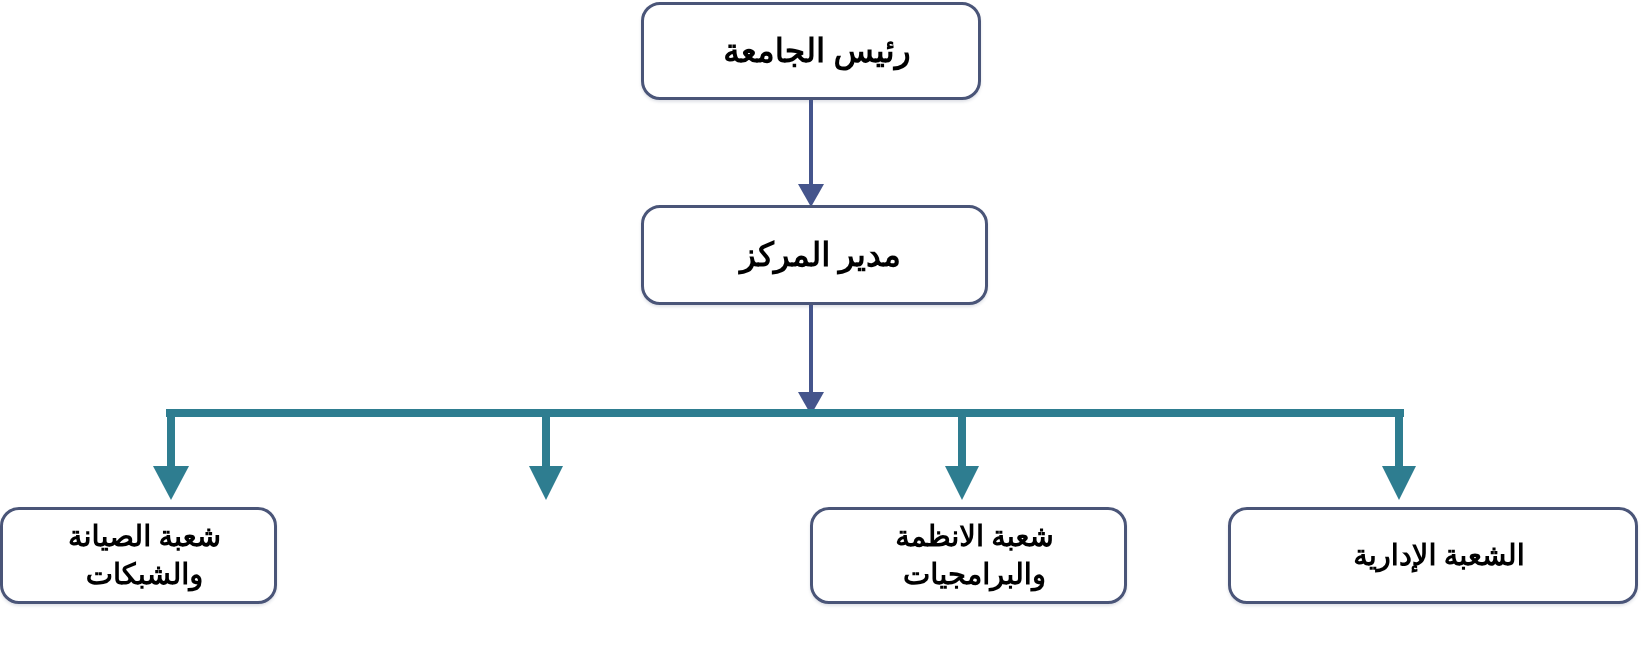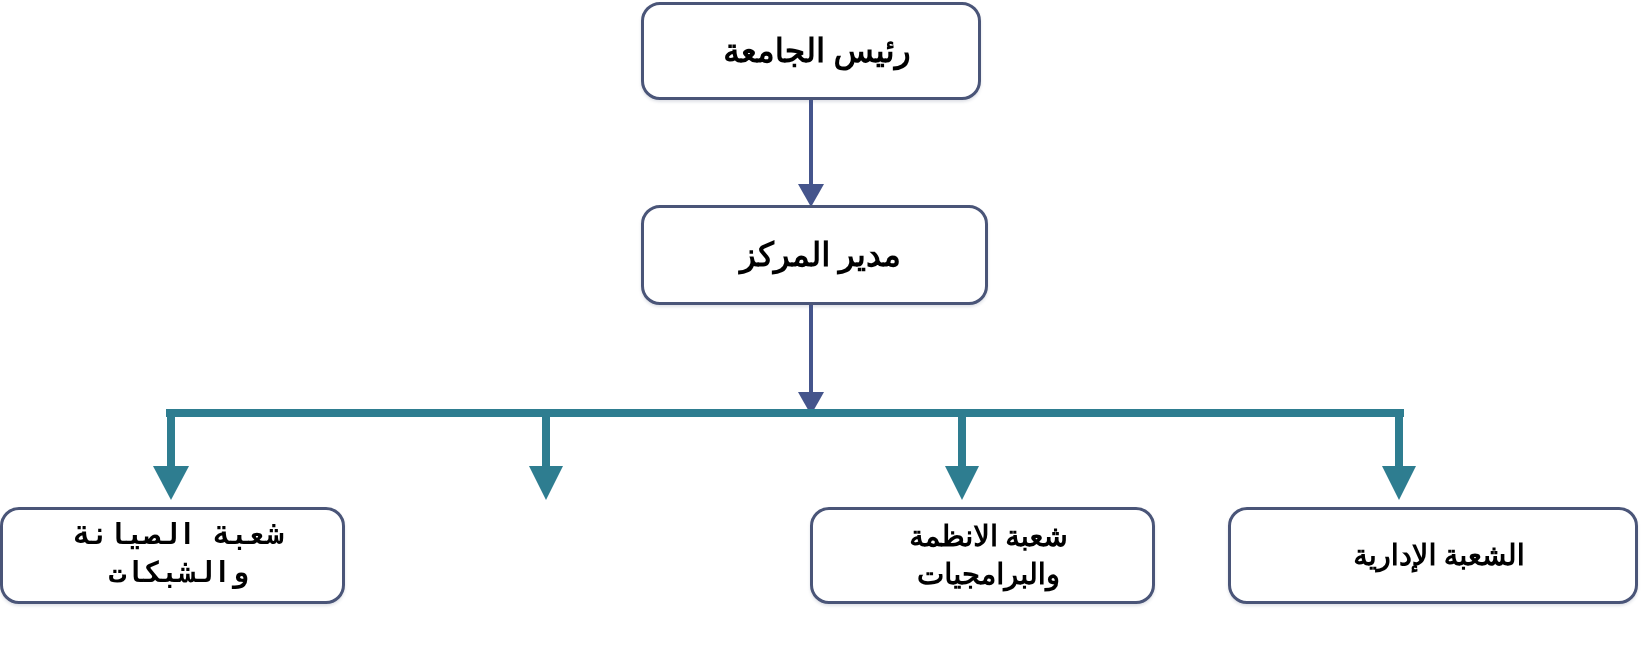--- a/index.html
+++ b/index.html
@@ -38,23 +38,23 @@
     display: block;
     width: 100%;
     padding: 0 8px;
     box-sizing: border-box;
     white-space: pre-line;
     margin-left: 12px;
   }
   .node-top      { left: 641px;  top: 2px;   width: 340px; height: 98px;  font-size: 33px; }
   .node-second   { left: 641px;  top: 205px; width: 347px; height: 100px; font-size: 33px; }
   .node-leaf     { top: 507px;   height: 97px; font-size: 29px; }
-  .node-leaf-1   { left: 0px;    width: 345px; font-family: Liberation Mono, monospace; }
+  .node-leaf-1   { left: 0px;    width: 277px; }
   .node-leaf-2   { left: 405px;  width: 340px; }
-  .node-leaf-3   { left: 810px;  width: 345px; }
+  .node-leaf-3   { left: 810px;  width: 317px; }
   .node-leaf-4   { left: 1228px; width: 410px; }
 
   .connector-layer {
     position: absolute;
     left: 0;
     top: 0;
     width: 1641px;
     height: 659px;
     pointer-events: none;
   }

